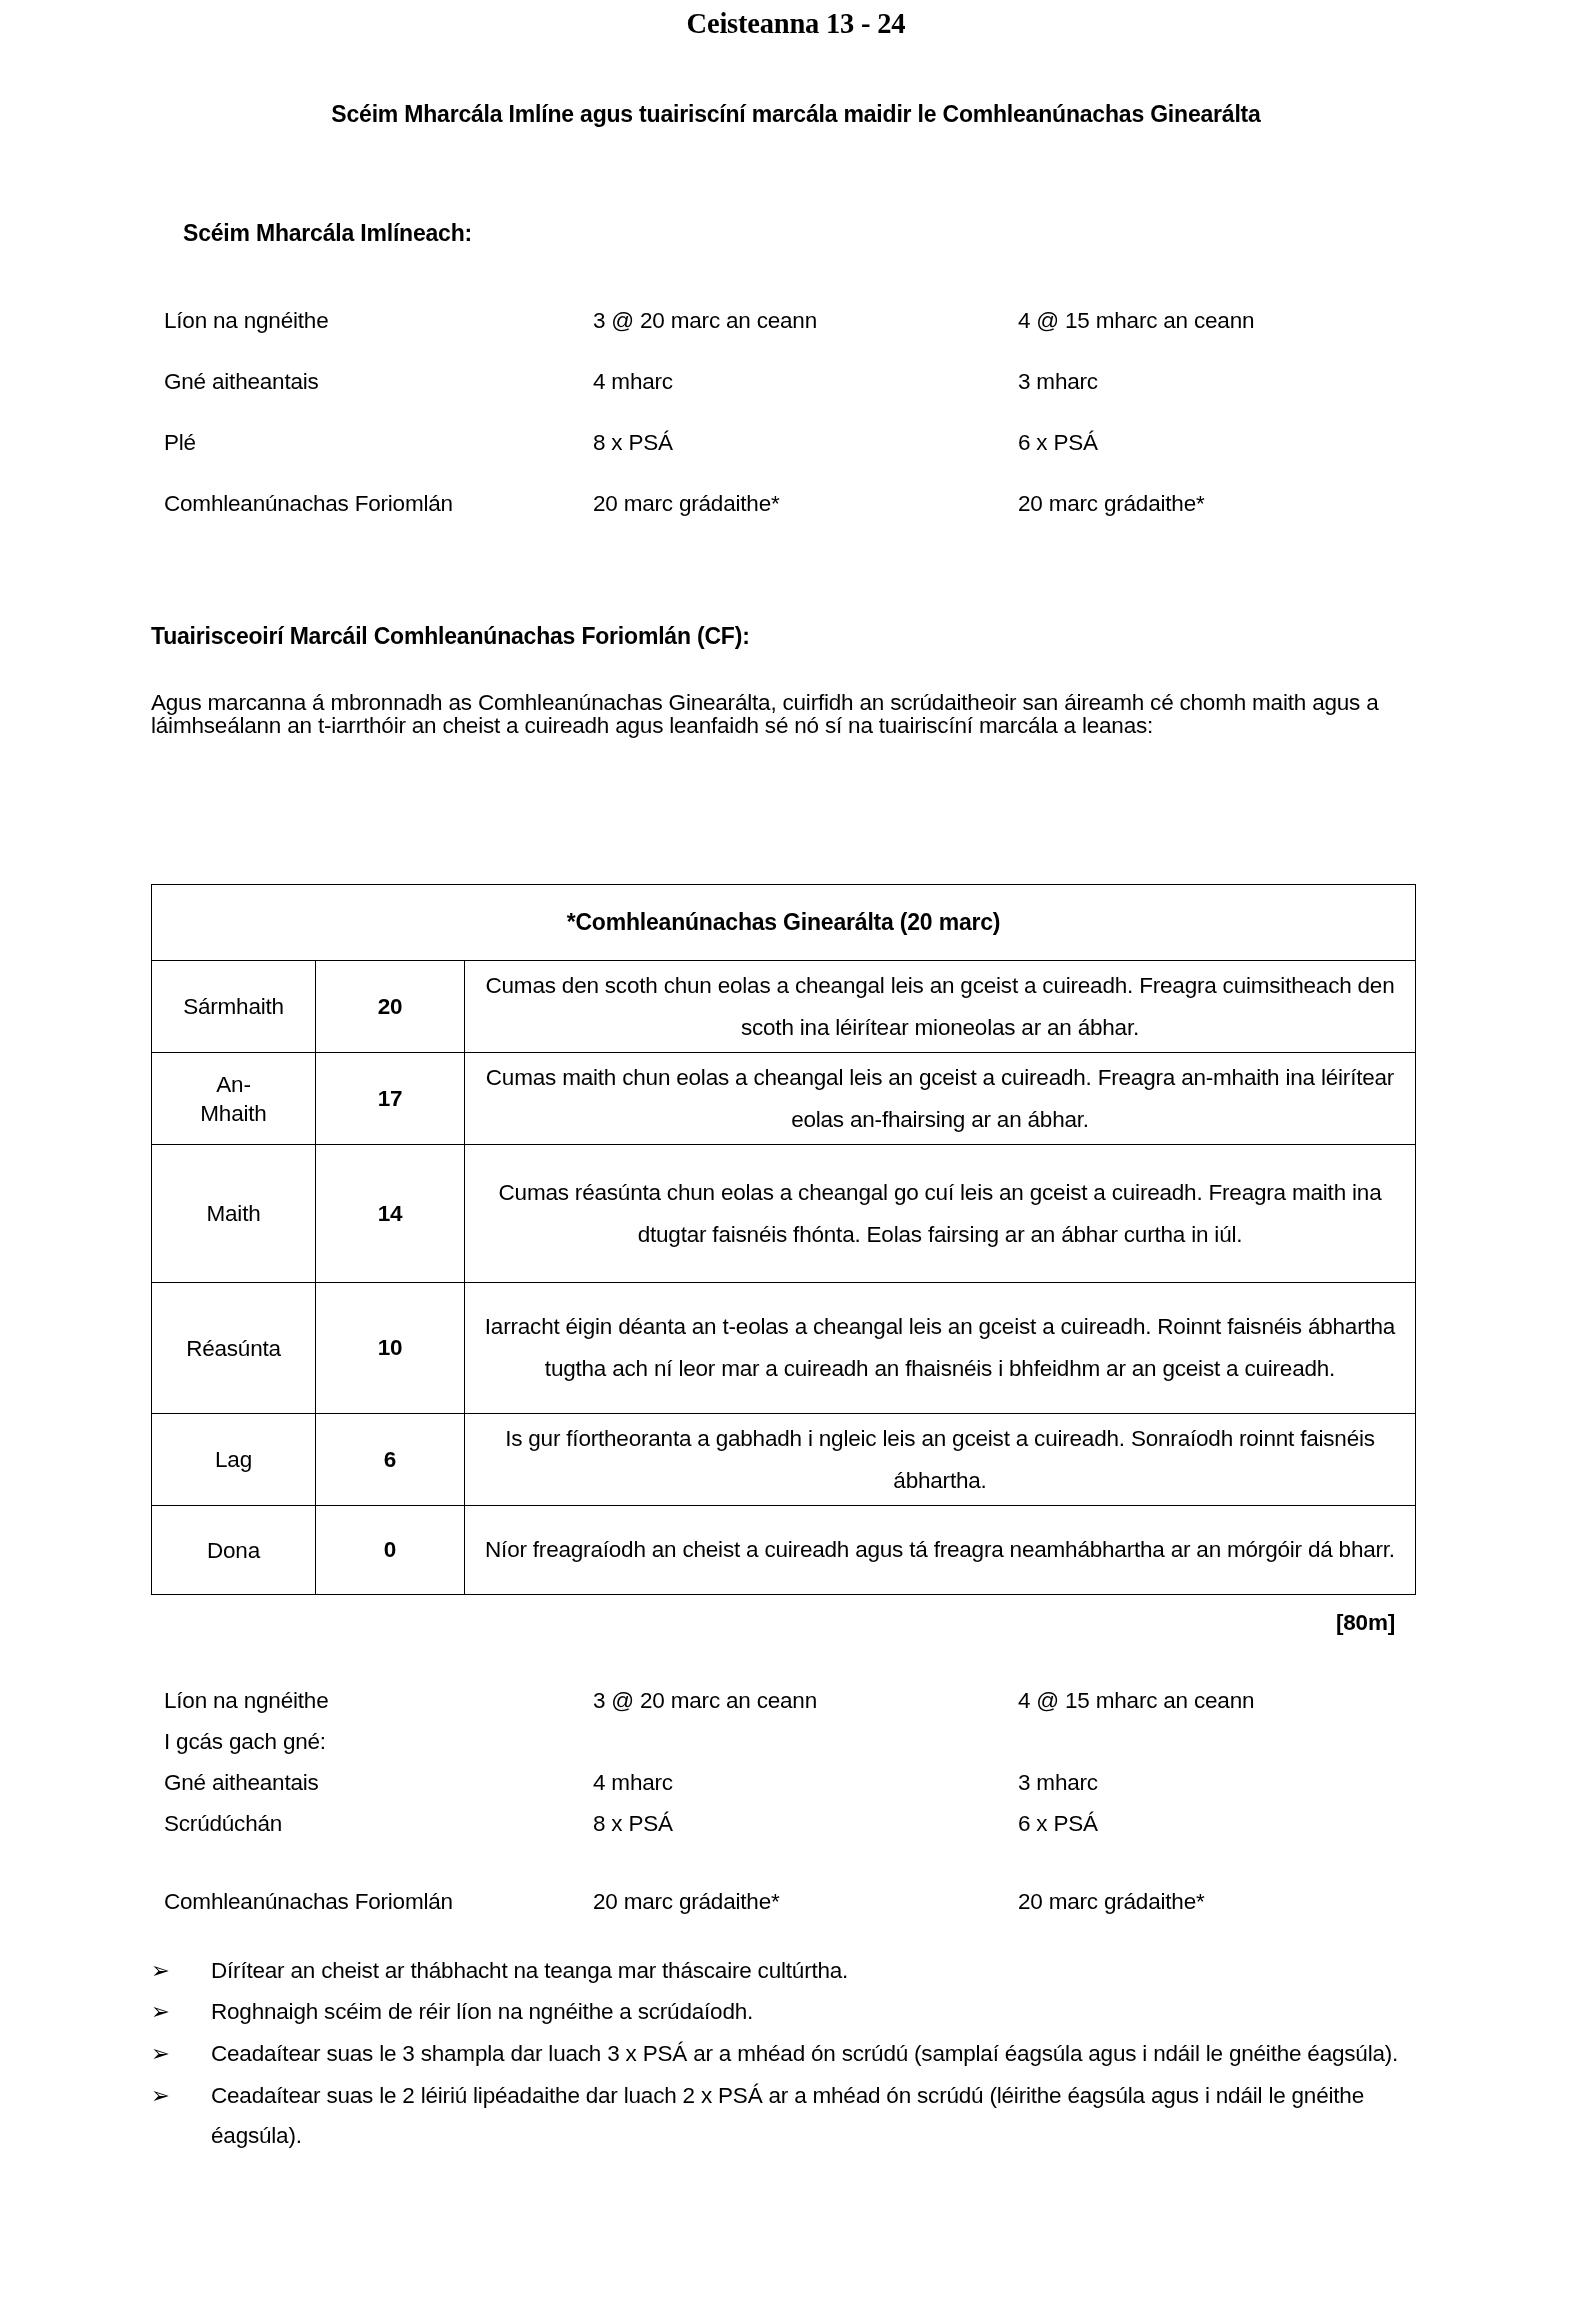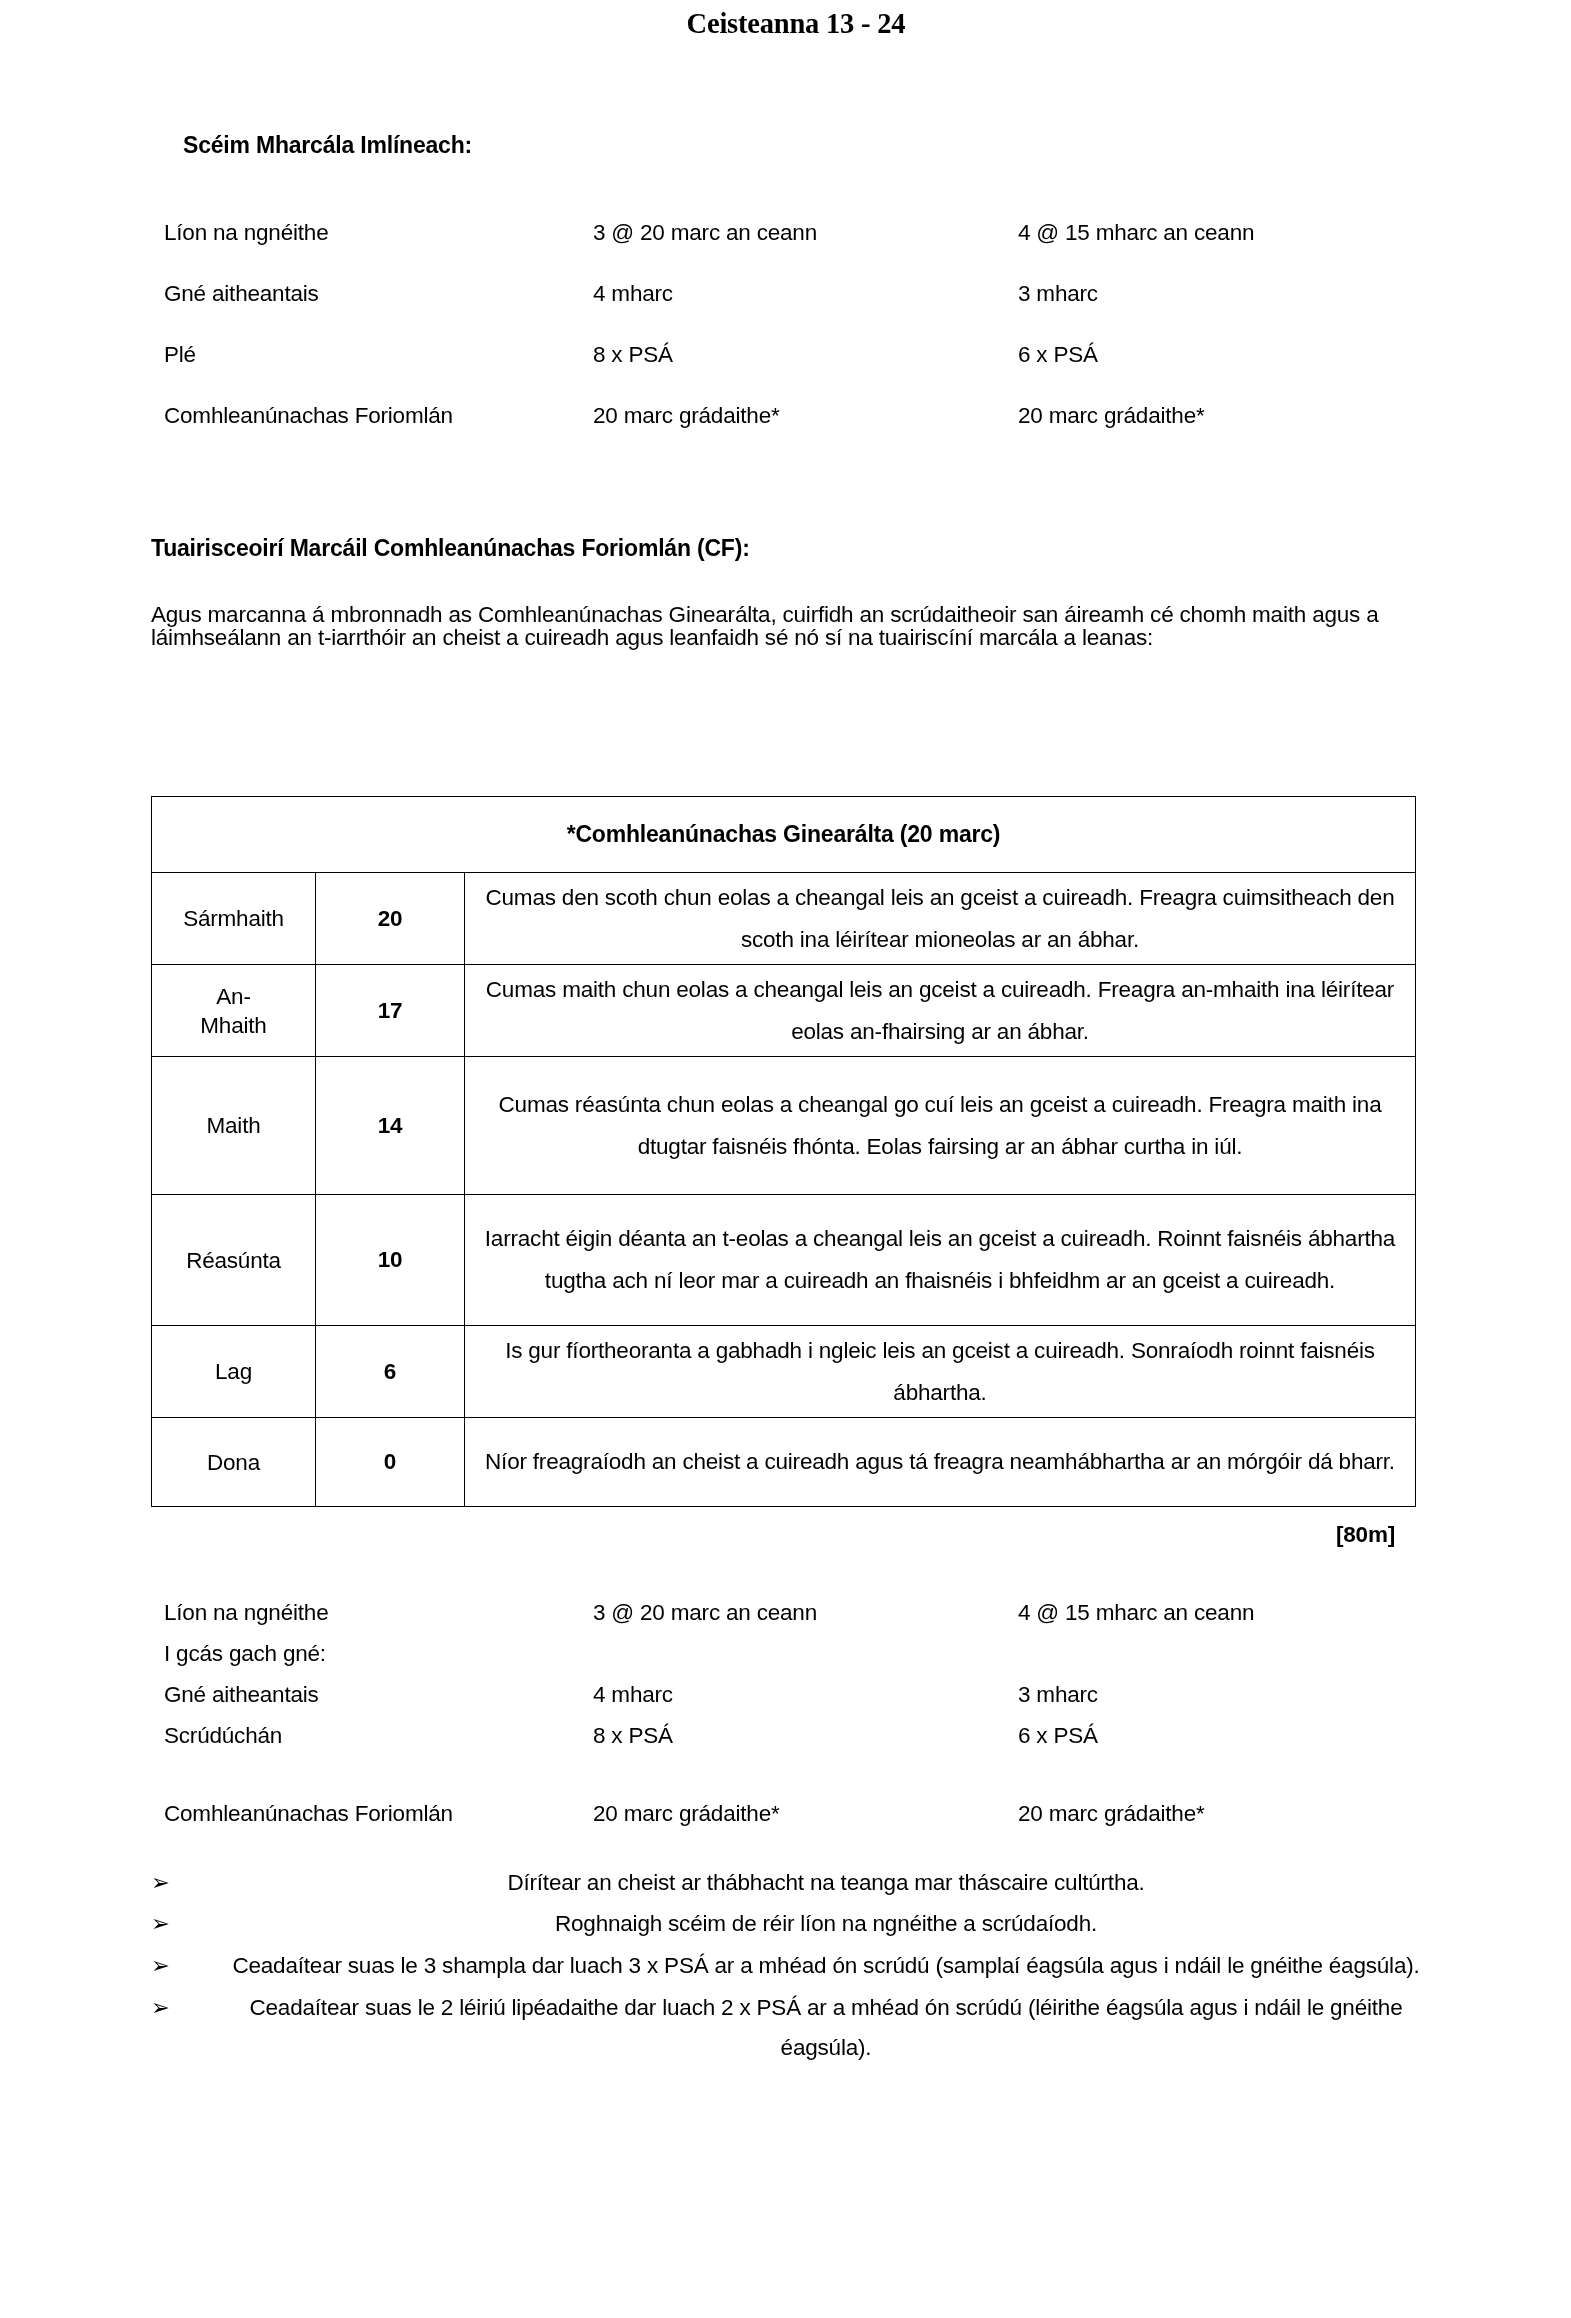--- a/index.html
+++ b/index.html
@@ -102,29 +102,30 @@
   .scheme2 .scheme-row { line-height: 41px; }
   .scheme2 .row-gap { margin-top: 37px; }
 
   .bullets { margin: 29px 0 0; padding: 0; list-style: none; }
   .bullets li {
     display: flex;
     line-height: 40px;
     margin-bottom: 1.7px;
   }
   .bullet-marker { flex: 0 0 60px; }
-  .bullet-text { flex: 1 1 auto; text-align: center; }
+  .bullet-text { flex: 1 1 auto; }
 </style>
 </head>
 <body>
 
 <main class="page">
 
   <h1 class="doc-title">Ceisteanna 13 - 24</h1>
 
+  <p class="doc-subtitle">Scéim Mharcála Imlíne agus tuairiscíní marcála maidir le Comhleanúnachas Ginearálta</p>
 
   <h2 class="scheme-heading">Scéim Mharcála Imlíneach:</h2>
 
   <div class="scheme scheme1">
     <div class="scheme-row">
       <span>Líon na ngnéithe</span>
       <span>3 @ 20 marc an ceann</span>
       <span>4 @ 15 mharc an ceann</span>
     </div>
     <div class="scheme-row">

